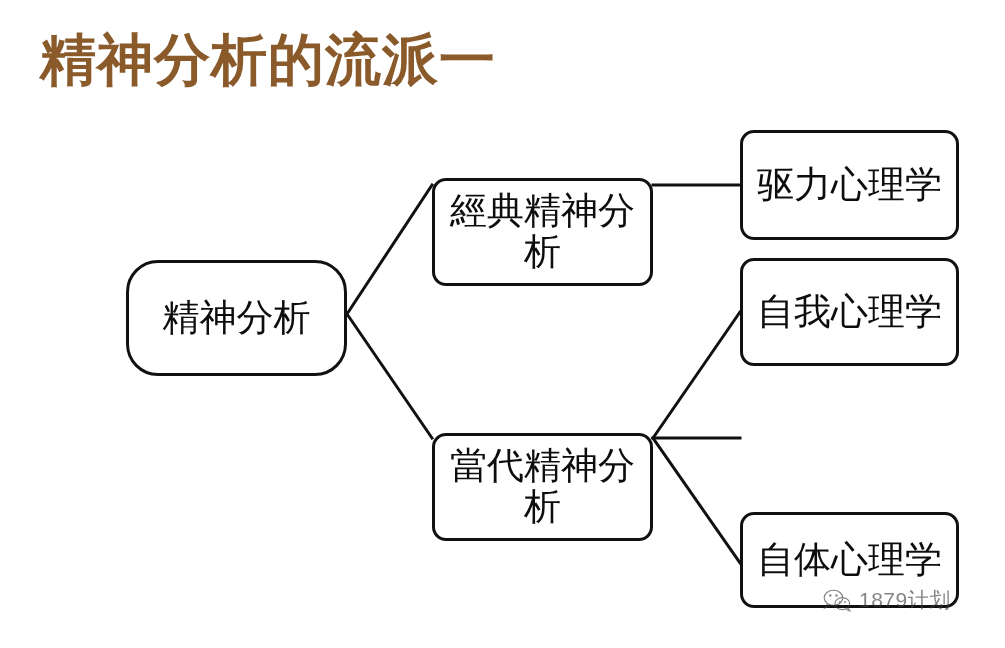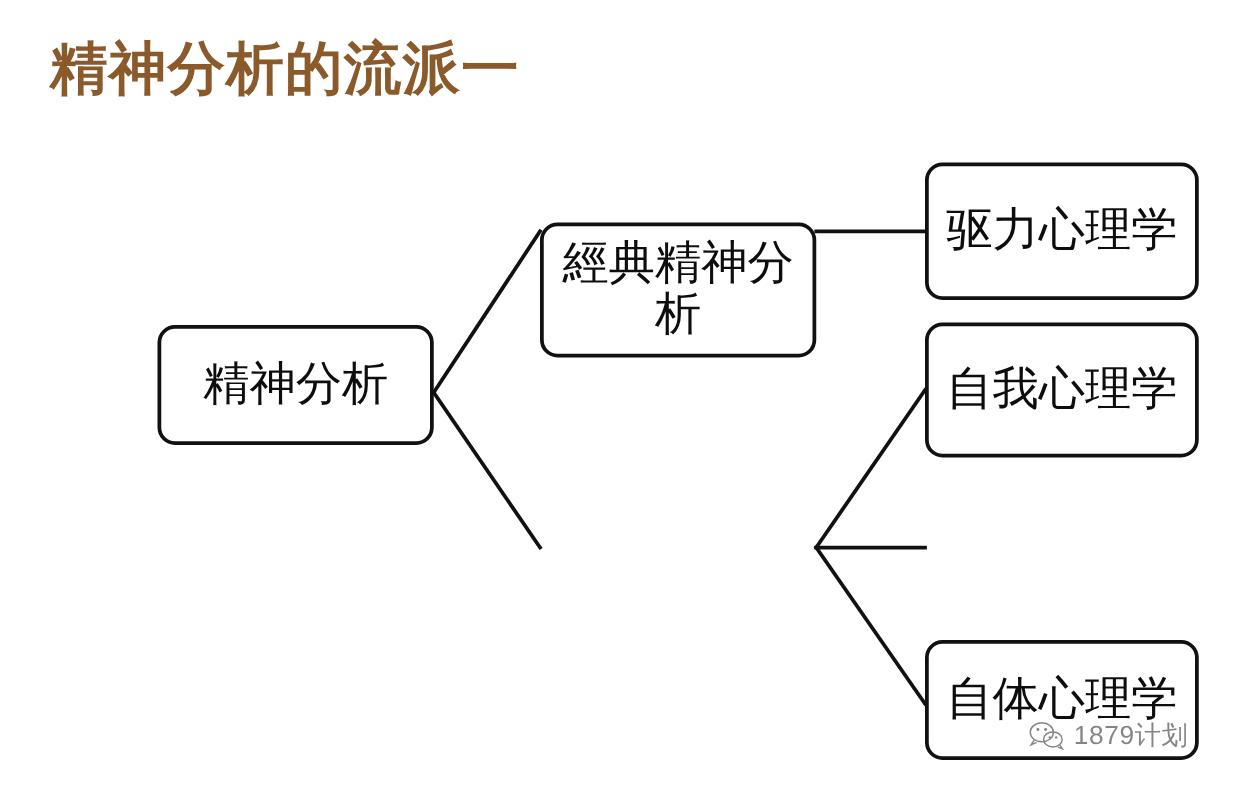--- a/index.html
+++ b/index.html
@@ -16,21 +16,21 @@
     height: 648px;
     background: #ffffff;
     overflow: hidden;
   }
   
   #title {
     position: absolute;
     left: 40px;
     top: 28px;
     font-family: "DejaVu Sans", "Liberation Sans", sans-serif;
-    font-size: 46px;
+    font-size: 56px;
     font-weight: bold;
     color: #8a5a2b;
     letter-spacing: 1px;
     line-height: 1.15;
     white-space: nowrap;
   }
   
   #links {
     position: absolute;
     left: 0;
@@ -67,21 +67,21 @@
     margin-top: 48px;
   }
   .node-text {
     display: block;
     width: 100%;
   }
   
   #watermark {
     position: absolute;
     left: 822px;
-    top: 574px;
+    top: 586px;
     display: flex;
     align-items: center;
     gap: 7px;
     opacity: 0.62;
   }
   #watermark .wm-logo {
     width: 30px;
     height: 25px;
     position: relative;
   }
@@ -108,28 +108,31 @@
 
     <line x1="653" y1="185" x2="740" y2="185"></line>
 
     <line x1="653" y1="438" x2="740" y2="312"></line>
 
     <line x1="653" y1="438" x2="740" y2="438"></line>
 
     <line x1="653" y1="438" x2="740" y2="563"></line>
   </svg>
 
-  <div class="node" style="left:126px; top:260px; width:221px; height:96px;">
+  <div class="node" style="left:126px; top:260px; width:221px; height:116px;border-radius:32px;">
     <span class="node-text">精神分析</span>
   </div>
 
   <div class="node two-line" style="left:432px; top:130px; width:221px; height:108px;">
     <span class="node-text">經典精神分析</span>
   </div>
 
+  <div class="node two-line" style="left:432px; top:385px; width:221px; height:108px;">
+    <span class="node-text">當代精神分析</span>
+  </div>
 
   <div class="node" style="left:740px; top:130px; width:219px; height:110px;font-family:Liberation Serif, serif;">
     <span class="node-text">驱力心理学</span>
   </div>
 
   <div class="node" style="left:740px; top:258px; width:219px; height:108px;">
     <span class="node-text">自我心理学</span>
   </div>
 
 

